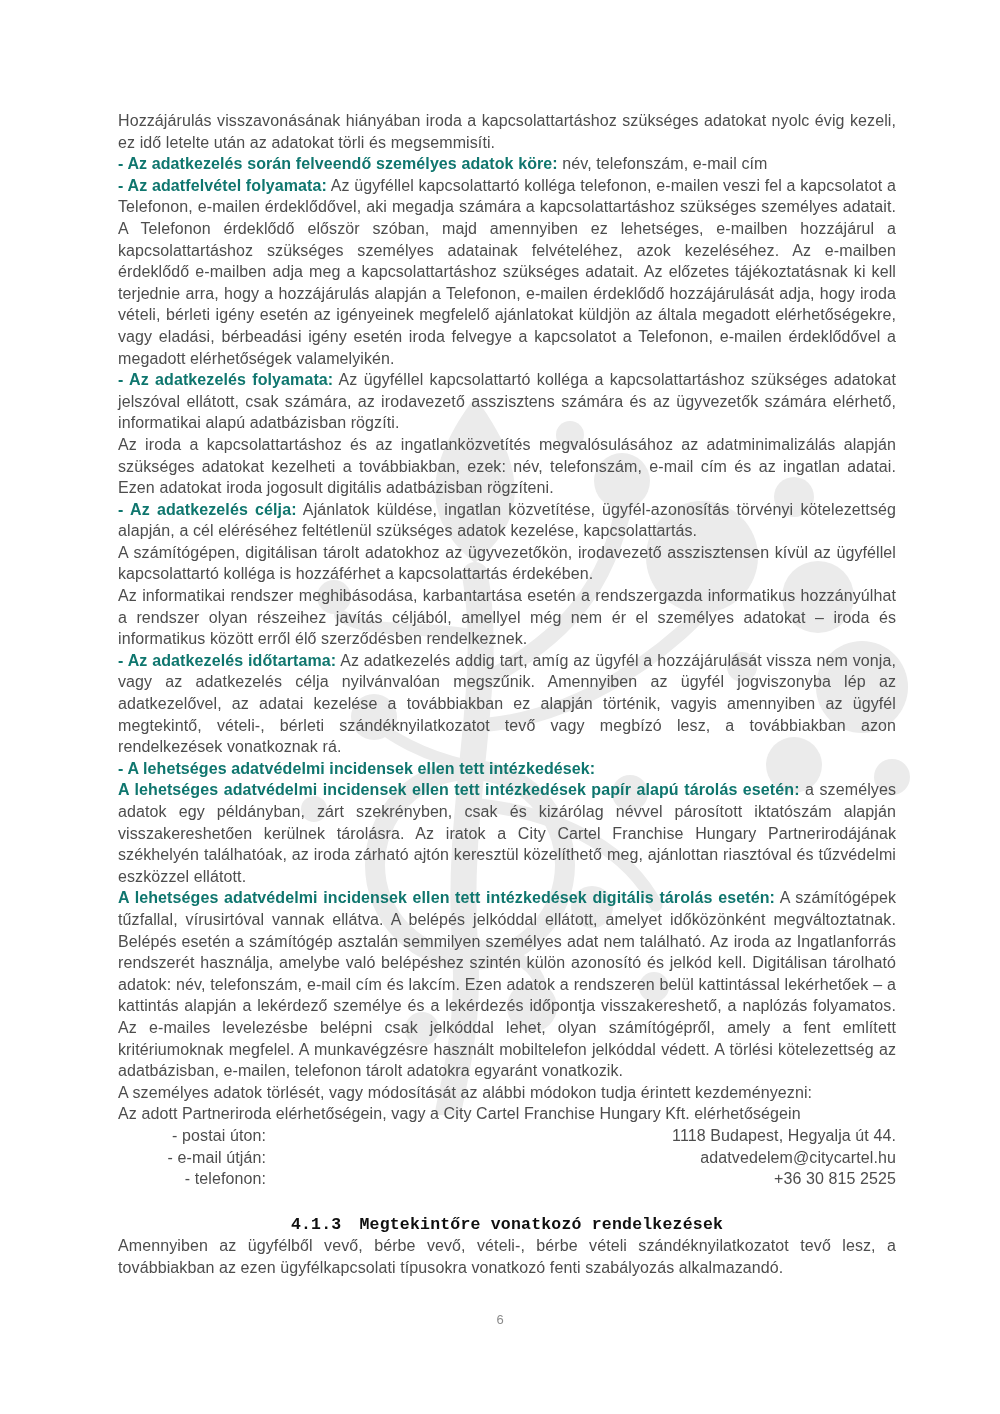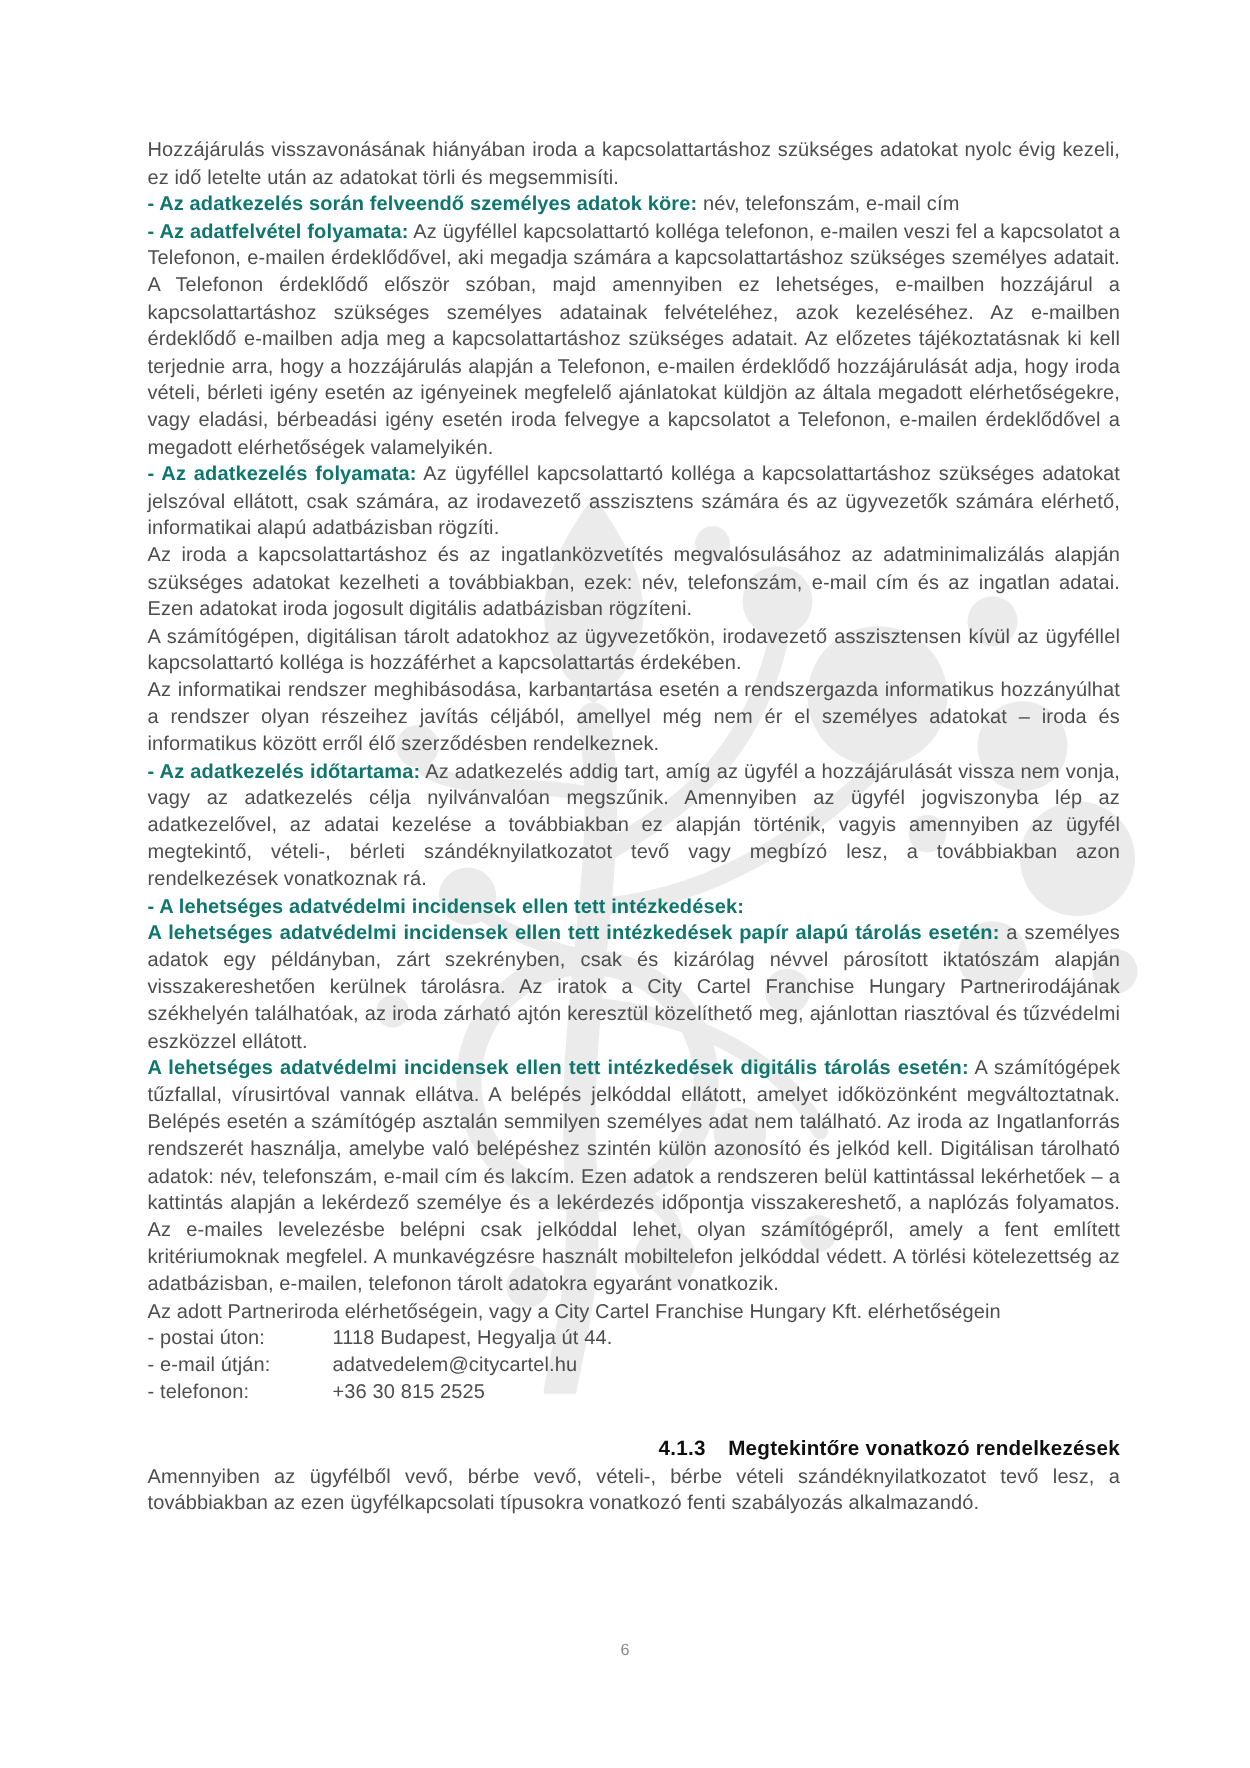--- a/index.html
+++ b/index.html
@@ -22,30 +22,31 @@
     width:778px;
     z-index:1;
     color:#4d4d4d;
     font-size:16px;
     line-height:21.6px;
     letter-spacing:0.1px;
     text-align:justify;
   }
   .content p { margin:0; }
   .b { font-weight:bold; color:#0f766e; }
-  .contact-row { display:flex; text-align:left; }
+  .contact-row { display:flex; text-align:right; }
   .contact-label { flex:0 0 148px; }
   .contact-value { flex:1 1 auto; }
   .section-heading {
     margin-top:24px;
     font-weight:bold;
     color:#0f0f0f;
     font-size:16.5px;
-    text-align:right;
+    text-align:center;
     letter-spacing:0.2px;
+    font-family:Liberation Mono, monospace;
   }
   .section-heading .num { display:inline-block; margin-right:18px; }
   .page-number {
     position:absolute;
     top:1312px; left:0;
     width:100%;
     text-align:center;
     color:#8a8a8a;
     font-size:13px;
     z-index:1;
@@ -89,26 +90,28 @@
     </g>
   </svg>
 
   <div class="content">
 
     <p><span class="b"></span><span>Hozzájárulás visszavonásának hiányában iroda a kapcsolattartáshoz szükséges adatokat nyolc évig kezeli, ez idő letelte után az adatokat törli és megsemmisíti.</span></p>
     <p><span class="b">- Az adatkezelés során felveendő személyes adatok köre:</span><span> név, telefonszám, e-mail cím</span></p>
     <p><span class="b">- Az adatfelvétel folyamata:</span><span> Az ügyféllel kapcsolattartó kolléga telefonon, e-mailen veszi fel a kapcsolatot a Telefonon, e-mailen érdeklődővel, aki megadja számára a kapcsolattartáshoz szükséges személyes adatait. A Telefonon érdeklődő először szóban, majd amennyiben ez lehetséges, e-mailben hozzájárul a kapcsolattartáshoz szükséges személyes adatainak felvételéhez, azok kezeléséhez. Az e-mailben érdeklődő e-mailben adja meg a kapcsolattartáshoz szükséges adatait. Az előzetes tájékoztatásnak ki kell terjednie arra, hogy a hozzájárulás alapján a Telefonon, e-mailen érdeklődő hozzájárulását adja, hogy iroda vételi, bérleti igény esetén az igényeinek megfelelő ajánlatokat küldjön az általa megadott elérhetőségekre, vagy eladási, bérbeadási igény esetén iroda felvegye a kapcsolatot a Telefonon, e-mailen érdeklődővel a megadott elérhetőségek valamelyikén.</span></p>
     <p><span class="b">- Az adatkezelés folyamata:</span><span> Az ügyféllel kapcsolattartó kolléga a kapcsolattartáshoz szükséges adatokat jelszóval ellátott, csak számára, az irodavezető asszisztens számára és az ügyvezetők számára elérhető, informatikai alapú adatbázisban rögzíti.</span></p>
     <p><span class="b"></span><span>Az iroda a kapcsolattartáshoz és az ingatlanközvetítés megvalósulásához az adatminimalizálás alapján szükséges adatokat kezelheti a továbbiakban, ezek: név, telefonszám, e-mail cím és az ingatlan adatai. Ezen adatokat iroda jogosult digitális adatbázisban rögzíteni.</span></p>
+    <p><span class="b">- Az adatkezelés célja:</span><span> Ajánlatok küldése, ingatlan közvetítése, ügyfél-azonosítás törvényi kötelezettség alapján, a cél eléréséhez feltétlenül szükséges adatok kezelése, kapcsolattartás.</span></p>
     <p><span class="b"></span><span>A számítógépen, digitálisan tárolt adatokhoz az ügyvezetőkön, irodavezető asszisztensen kívül az ügyféllel kapcsolattartó kolléga is hozzáférhet a kapcsolattartás érdekében.</span></p>
     <p><span class="b"></span><span>Az informatikai rendszer meghibásodása, karbantartása esetén a rendszergazda informatikus hozzányúlhat a rendszer olyan részeihez javítás céljából, amellyel még nem ér el személyes adatokat – iroda és informatikus között erről élő szerződésben rendelkeznek.</span></p>
     <p><span class="b">- Az adatkezelés időtartama:</span><span> Az adatkezelés addig tart, amíg az ügyfél a hozzájárulását vissza nem vonja, vagy az adatkezelés célja nyilvánvalóan megszűnik. Amennyiben az ügyfél jogviszonyba lép az adatkezelővel, az adatai kezelése a továbbiakban ez alapján történik, vagyis amennyiben az ügyfél megtekintő, vételi-, bérleti szándéknyilatkozatot tevő vagy megbízó lesz, a továbbiakban azon rendelkezések vonatkoznak rá.</span></p>
     <p><span class="b">- A lehetséges adatvédelmi incidensek ellen tett intézkedések:</span><span></span></p>
     <p><span class="b">A lehetséges adatvédelmi incidensek ellen tett intézkedések papír alapú tárolás esetén:</span><span> a személyes adatok egy példányban, zárt szekrényben, csak és kizárólag névvel párosított iktatószám alapján visszakereshetően kerülnek tárolásra. Az iratok a City Cartel Franchise Hungary Partnerirodájának székhelyén találhatóak, az iroda zárható ajtón keresztül közelíthető meg, ajánlottan riasztóval és tűzvédelmi eszközzel ellátott.</span></p>
     <p><span class="b">A lehetséges adatvédelmi incidensek ellen tett intézkedések digitális tárolás esetén:</span><span> A számítógépek tűzfallal, vírusirtóval vannak ellátva. A belépés jelkóddal ellátott, amelyet időközönként megváltoztatnak. Belépés esetén a számítógép asztalán semmilyen személyes adat nem található. Az iroda az Ingatlanforrás rendszerét használja, amelybe való belépéshez szintén külön azonosító és jelkód kell. Digitálisan tárolható adatok: név, telefonszám, e-mail cím és lakcím. Ezen adatok a rendszeren belül kattintással lekérhetőek – a kattintás alapján a lekérdező személye és a lekérdezés időpontja visszakereshető, a naplózás folyamatos. Az e-mailes levelezésbe belépni csak jelkóddal lehet, olyan számítógépről, amely a fent említett kritériumoknak megfelel. A munkavégzésre használt mobiltelefon jelkóddal védett. A törlési kötelezettség az adatbázisban, e-mailen, telefonon tárolt adatokra egyaránt vonatkozik.</span></p>
+    <p><span class="b"></span><span>A személyes adatok törlését, vagy módosítását az alábbi módokon tudja érintett kezdeményezni:</span></p>
     <p><span class="b"></span><span>Az adott Partneriroda elérhetőségein, vagy a City Cartel Franchise Hungary Kft. elérhetőségein</span></p>
 
     <div class="contact-row">
       <span class="contact-label">- postai úton:</span>
       <span class="contact-value">1118 Budapest, Hegyalja út 44.</span>
     </div>
     <div class="contact-row">
       <span class="contact-label">- e-mail útján:</span>
       <span class="contact-value">adatvedelem@citycartel.hu</span>
     </div>

